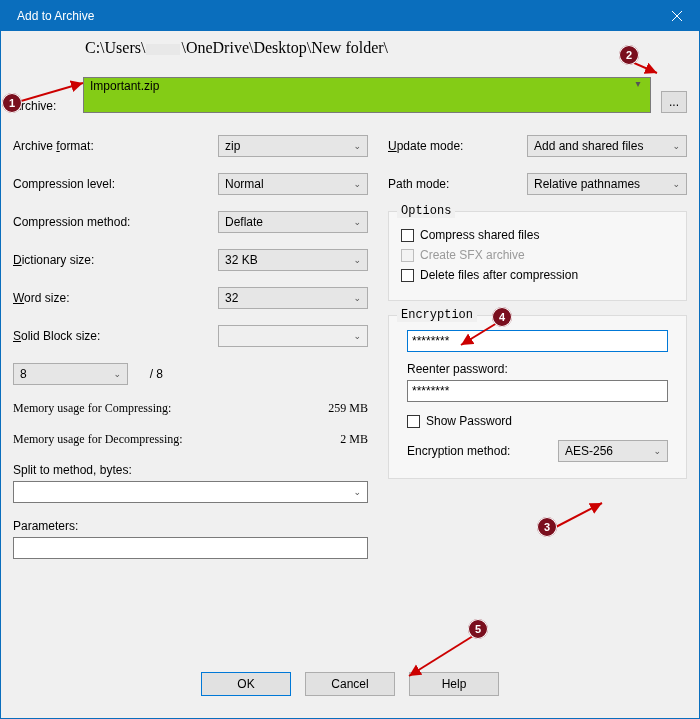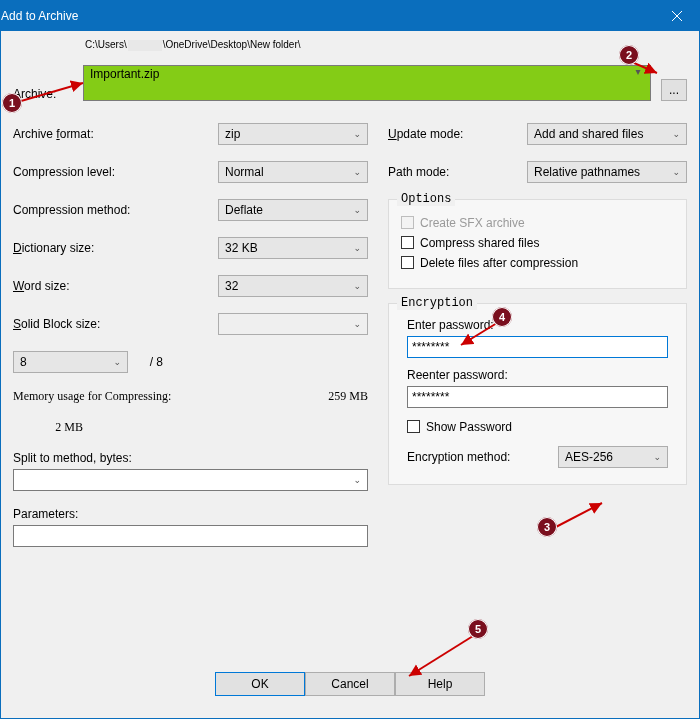--- a/index.html
+++ b/index.html
@@ -8,31 +8,31 @@
     width:700px; height:719px;
     font-family: "Segoe UI", Arial, sans-serif;
     font-size:12px;
     background:#fff;
     color:#000;
     overflow:hidden;
   }
   .window { width:700px; height:719px; border:1px solid #0a6ebd; background:#f0f0f0; position:relative; }
   .titlebar {
     height:30px; background:#0a6ebd; color:#fff;
-    display:flex; align-items:center; padding:0 0 0 0;
+    display:flex; align-items:center; padding:0 0 0 16px;
     font-size:12px;
   }
   .titlebar-title { flex:1; }
   .close-btn { width:45px; height:30px; display:flex; align-items:center; justify-content:center; }
   .close-btn svg { stroke:#fff; stroke-width:1; }
   .client { position:absolute; left:12px; right:12px; top:38px; bottom:12px; }
   .row-path { display:flex; align-items:flex-end; gap:10px; }
   .lbl { width:60px; padding-top:18px; }
   .path-col { flex:1; }
-  .path-text { font-size:10px; margin-bottom:14px; padding-left:2px;}
+  .path-text { font-size:16px; margin-bottom:20px; padding-left:2px;font-family:Liberation Serif, serif;}
   .archive-input {
     width:100%; height:36px; border:1px solid #7a7a7a; background:#84cc16;
     display:flex; align-items:flex-start; padding:0 4px; justify-content:space-between;
   }
   .archive-input input { border:none; outline:none; flex:1; font-size:12px; font-family:inherit; background:transparent; }
   .dd-btn { width:16px; text-align:center; font-size:10px; color:#555; }
   .browse-btn {
     width:26px; height:22px; background:#e1e1e1; border:1px solid #adadad;
     display:flex; align-items:center; justify-content:center; font-size:12px;
     margin-bottom:0;
@@ -68,21 +68,21 @@
     position:absolute; top:-8px; left:8px; background:#f0f0f0; padding:0 4px; font-size:12px;font-family:Liberation Mono, monospace;
   }
   .chk-row { display:flex; align-items:center; gap:6px; margin:6px 0; }
   .chk {
     width:13px; height:13px; border:1px solid #333; background:#fff; flex-shrink:0;
   }
   .chk.disabled { border-color:#bdbdbd; background:#f3f3f3;}
   .chk-label.disabled { color:#9a9a9a; }
   .enc-combo-row { display:flex; align-items:center; margin-top:12px;}
   .enc-combo-row .el { flex:1; }
-  .btn-row { position:absolute; bottom:10px; left:0; right:0; display:flex; justify-content:center; }
+  .btn-row { position:absolute; bottom:10px; left:0; right:0; display:flex; justify-content:center; gap:14px; }
   .btn {
     width:90px; height:24px; border:1px solid #adadad; background:#e1e1e1;
     display:flex; align-items:center; justify-content:center; font-size:12px;
   }
   .btn.primary { border:1.5px solid #0078d7; }
   
   .num-badge {
     position:absolute; width:20px; height:20px; border-radius:50%;
     background:#7a0f1e; color:#fff; font-size:11px; font-weight:bold;
     display:flex; align-items:center; justify-content:center;
@@ -172,20 +172,21 @@
               <span>8</span>
               <span class="caret">⌄</span>
             </div>
           <div style="width:35px;text-align:right;">/ 8</div>
         </div>
         <div class="stat-row">
           <div class="sl">Memory usage for Compressing:</div>
           <div class="sv">259 MB</div>
         </div>
         <div class="stat-row">
+          <div class="sl">Memory usage for Decompressing:</div>
           <div class="sv">2 MB</div>
         </div>
         <div class="sublabel">Split to method, bytes:</div>
         <div class="combo white w100p" style="margin-bottom:16px;">
             <span></span>
             <span class="caret">⌄</span>
           </div>
         <div class="sublabel">Parameters:</div>
         <input class="textinput" style="">
       </div>
@@ -202,37 +203,36 @@
           <div class="flabel">Path mode:</div>
           <div class="combo" style="width:160px">
               <span>Relative pathnames</span>
               <span class="caret">⌄</span>
             </div>
         </div>
 
         <div class="group">
           <div class="group-title">Options</div>
           <div class="chk-row">
+            <div class="chk"></div>
+            <div>Compress shared files</div>
+          </div>
+          <div class="chk-row">
             <div class="chk disabled"></div>
             <div class="chk-label disabled">Create SFX archive</div>
-          </div>
-          <div class="chk-row">
-            <div class="chk"></div>
-            <div>Compress shared files</div>
           </div>
           <div class="chk-row">
             <div class="chk"></div>
             <div>Delete files after compression</div>
           </div>
         </div>
 
         <div class="group" style="padding-bottom:16px;">
           <div class="group-title">Encryption</div>
           <div style="padding:4px 6px 0 6px;">
-            <div class="sublabel">Enter password:</div>
             <input class="textinput focus" value="********" style="">
             <div class="sublabel" style="margin-top:10px;">Reenter password:</div>
             <input class="textinput" value="********" style="">
             <div class="chk-row" style="margin-top:12px;">
               <div class="chk"></div>
               <div>Show Password</div>
             </div>
             <div class="enc-combo-row">
               <div class="el">Encryption method:</div>
               <div class="combo" style="width:110px">

